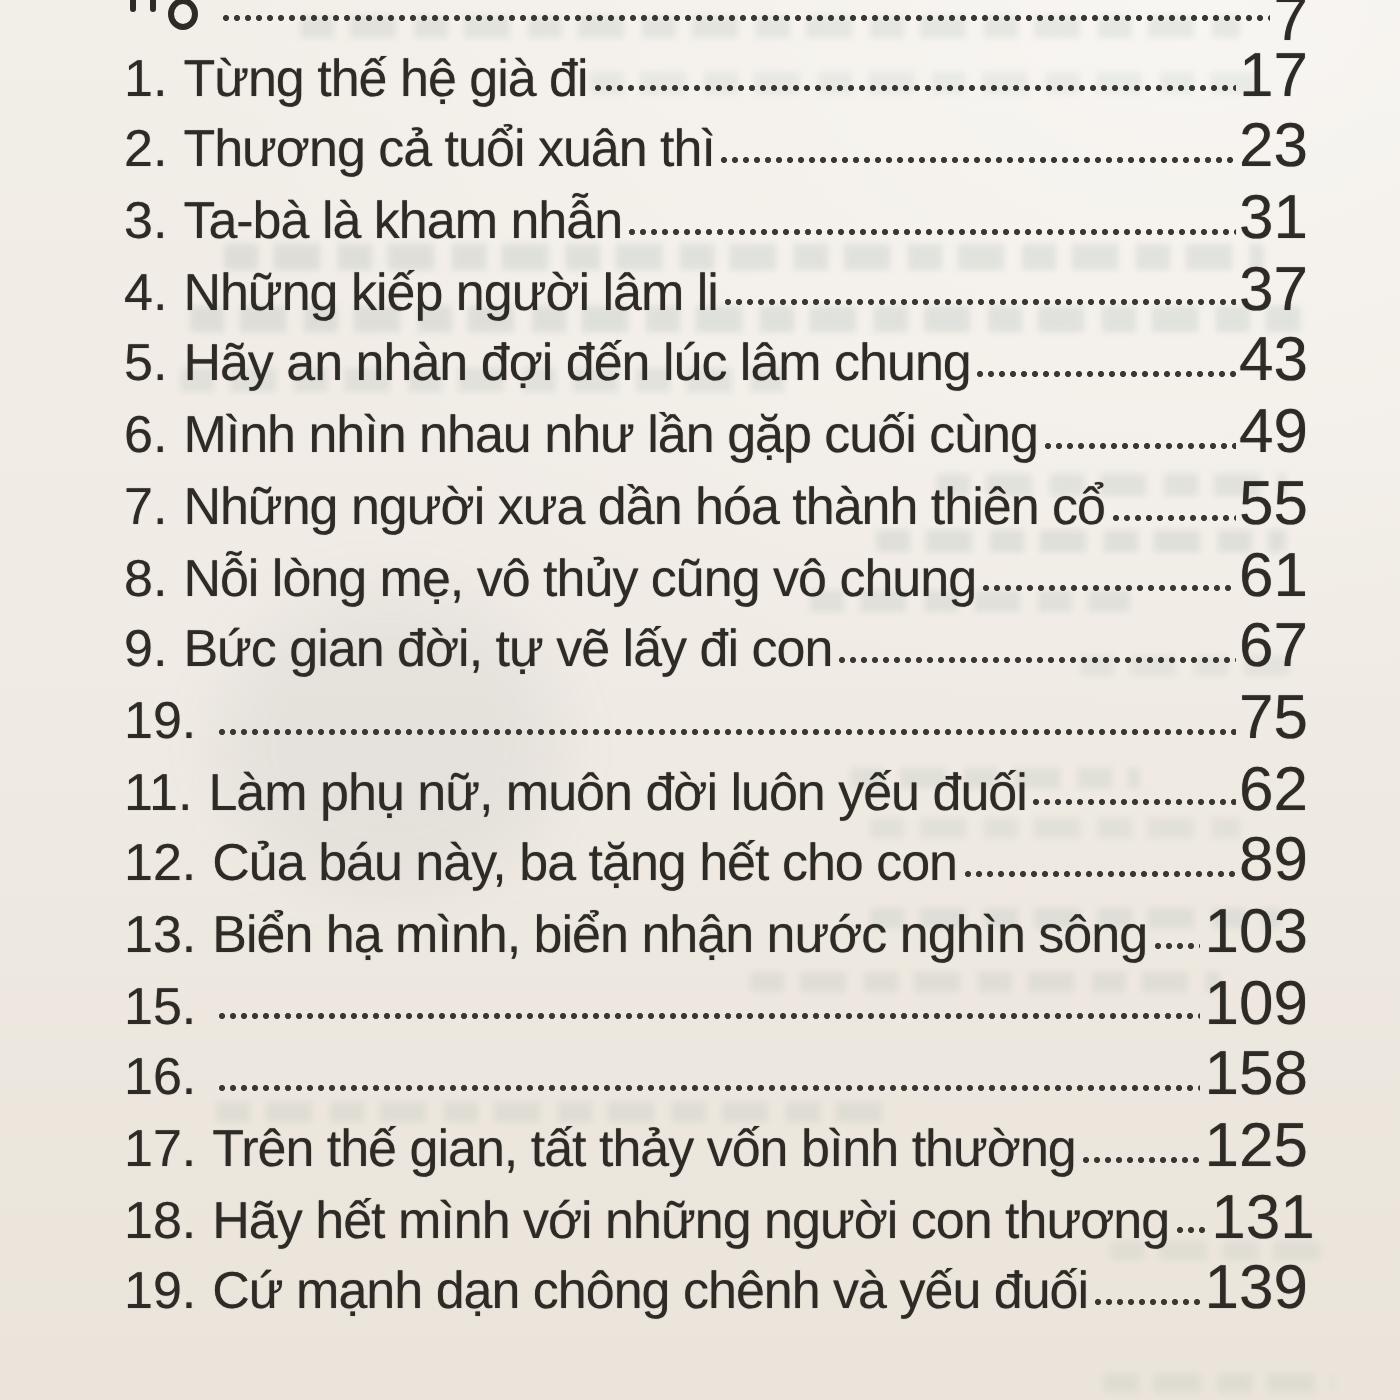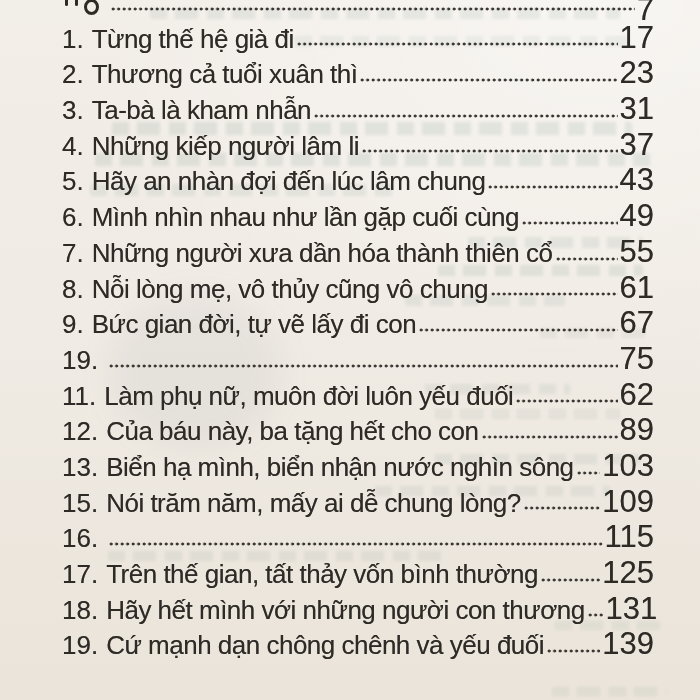--- a/index.html
+++ b/index.html
@@ -140,28 +140,27 @@
         <span class="pg">89</span>
       </div>
       <div class="row">
         <span class="num">13.</span>
         <span class="label">Biển hạ mình, biển nhận nước nghìn sông</span>
         <span class="dots"></span>
         <span class="pg">103</span>
       </div>
       <div class="row">
         <span class="num">15.</span>
-        <span class="label">Nói trăm năm, mấy ai dễ chung lòng?</span>
         <span class="dots"></span>
         <span class="pg">109</span>
       </div>
       <div class="row">
         <span class="num">16.</span>
         <span class="dots"></span>
-        <span class="pg">115</span>
+        <span class="pg">158</span>
       </div>
       <div class="row">
         <span class="num">17.</span>
         <span class="label">Trên thế gian, tất thảy vốn bình thường</span>
         <span class="dots"></span>
         <span class="pg">125</span>
       </div>
       <div class="row">
         <span class="num">18.</span>
         <span class="label">Hãy hết mình với những người con thương</span>

